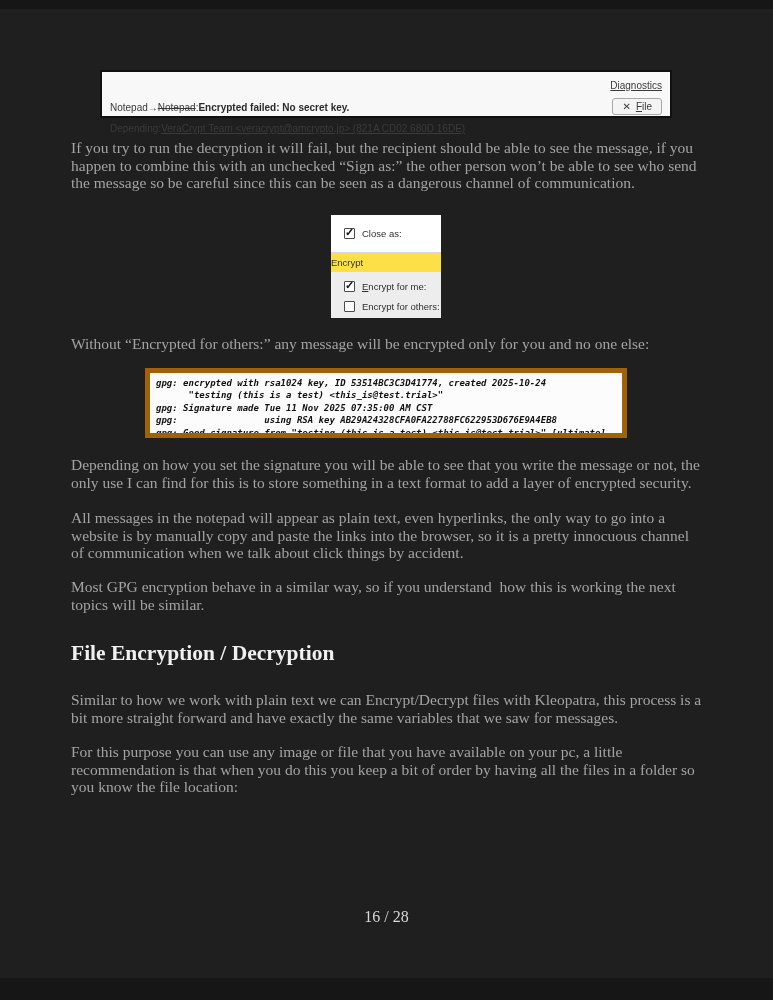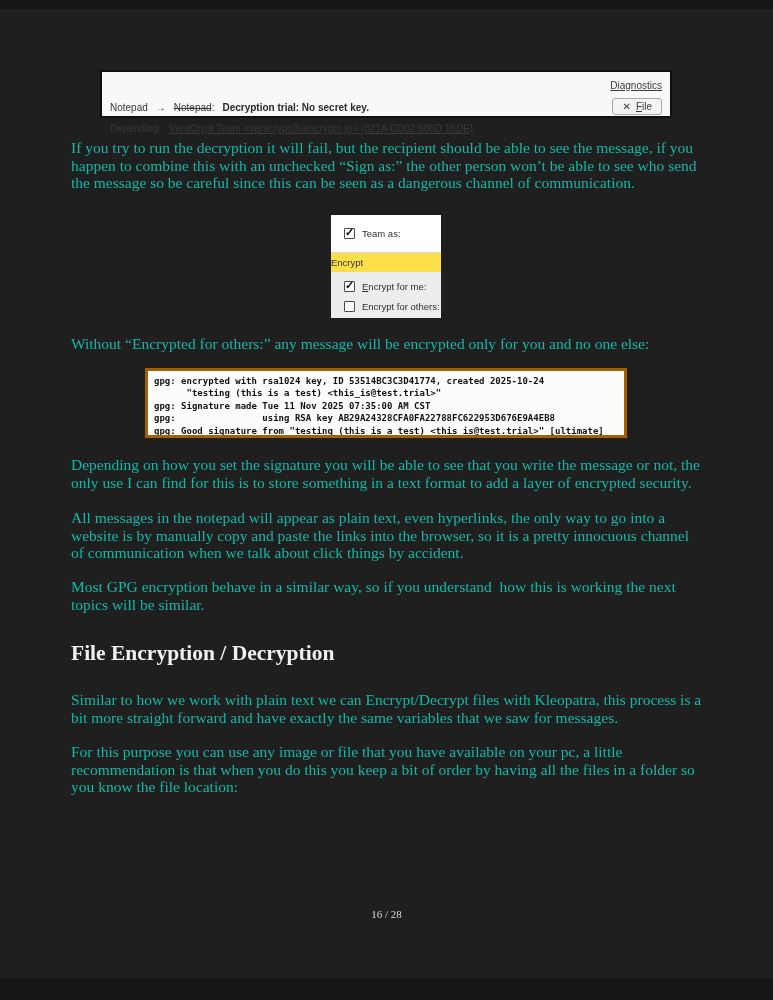--- a/index.html
+++ b/index.html
@@ -6,69 +6,69 @@
   .stage{position:relative;width:773px;height:1000px;background:#1f1f1f;overflow:hidden;
          font-family:"Liberation Serif",serif;}
   .band-top{position:absolute;left:0;top:0;width:773px;height:9px;background:#161616;}
   .band-bottom{position:absolute;left:0;bottom:0;width:773px;height:22px;background:#161616;}
 
   
   .notif{position:absolute;left:100px;top:70px;width:572px;height:48px;box-sizing:border-box;
          background:#f8f8f8;border:2px solid #101010;padding:3px 8px 0 8px;
          font-family:"Liberation Sans",sans-serif;font-size:10px;color:#3a3a3a;}
   .notif-row{display:flex;justify-content:space-between;align-items:center;height:21px;}
-  .notif-left{display:flex;align-items:center;gap:8px;white-space:nowrap;margin-top:44px;}
+  .notif-left{display:flex;align-items:center;gap:0;white-space:nowrap;margin-top:44px;}
   .strike{text-decoration:line-through;}
   .notif-msg{font-weight:bold;color:#2a2a2a;}
   .link{text-decoration:underline;color:#3a3a3a;cursor:pointer;}
   .close-btn{display:inline-flex;align-items:center;gap:5px;font-family:"Liberation Sans",sans-serif;
          font-size:10px;color:#3a3a3a;background:#f4f4f4;border:1px solid #a9a9a9;border-radius:3px;
          padding:1px 9px;height:17px;box-sizing:border-box;cursor:pointer;}
   .accel::first-letter{text-decoration:underline;}
 
   
   .para{position:absolute;left:71px;width:633px;font-size:15.5px;line-height:17.6px;
-        color:#14b8a6;white-space:pre-wrap;}
+        color:#a3a3a3;white-space:pre-wrap;}
   .heading{position:absolute;left:71px;top:641px;font-family:Liberation Serif, serif;
         font-size:21.5px;font-weight:bold;color:#f0f0f0;}
   .pagenum{position:absolute;left:0;top:908px;width:773px;text-align:center;
-        font-size:11px;color:#d8d8d8;}
+        font-size:16px;color:#d8d8d8;}
 
   
   .sign-panel{position:absolute;left:331px;top:215px;width:110px;height:103px;background:#ffffff;
         font-family:"Liberation Sans",sans-serif;font-size:9.5px;color:#2e2e2e;overflow:hidden;}
   .sign-row{height:37px;display:flex;align-items:center;gap:7px;padding-left:13px;}
   .panel-divider{height:1px;background:#d8d8d8;}
   .group-label{height:19px;line-height:19px;background:#fde047;color:#333;}
   .group-body{height:46px;background:#ededed;padding:4px 0 0 13px;box-sizing:border-box;}
   .opt-row{height:20px;display:flex;align-items:center;gap:7px;}
   .checkbox{width:11px;height:11px;box-sizing:border-box;border:1px solid #4a4a4a;background:#fff;
         display:inline-flex;align-items:center;justify-content:center;border-radius:1px;flex:0 0 auto;}
   .checkbox .tick{font-size:11px;font-weight:bold;color:#141414;line-height:1;margin-top:-2px;}
 
   
   .code{position:absolute;left:145px;top:368px;width:482px;height:70px;box-sizing:border-box;
-        margin:0;background:#fcfcfc;border:3px solid #a16207;padding:4px 6px;
+        margin:0;background:#fcfcfc;border:5px solid #a16207;padding:4px 6px;
         font-family:"DejaVu Sans Mono",monospace;font-size:9px;font-weight:600;
-        line-height:12.4px;color:#101010;white-space:pre;overflow:hidden;}
+        line-height:12.4px;color:#101010;white-space:pre;overflow:hidden;font-style:italic;}
 </style>
 </head>
 <body>
 
 <div class="stage">
   <div class="band-top"></div>
   <div class="band-bottom"></div>
 
   <div class="notif">
     <div class="notif-row">
       <div class="notif-left">
         <span>Notepad</span>
         <span>→</span>
         <span><span class="strike">Notepad</span><span>:</span></span>
-        <span class="notif-msg">Decryption trial: No secret key.</span>
+        <span class="notif-msg">Encrypted failed: No secret key.</span>
       </div>
       <span class="link">Diagnostics</span>
     </div>
     <div class="notif-row">
       <div class="notif-left">
         <span>Depending:</span>
         <span class="link">VeraCrypt Team &lt;veracrypt@amcrypto.jp&gt; (821A CD02 680D 16DE)</span>
       </div>
       <span class="close-btn">
         <span>✕</span>
@@ -77,21 +77,21 @@
     </div>
   </div>
 
   <div class="para" style="top:139px">If you try to run the decryption it will fail, but the recipient should be able to see the message, if you happen to combine this with an unchecked “Sign as:” the other person won’t be able to see who send the message so be careful since this can be seen as a dangerous channel of communication.</div>
 
   <div class="sign-panel">
     <div class="sign-row">
       <span class="checkbox">
           <span class="tick">✓</span>
         </span>
-      <span>Team as:</span>
+      <span>Close as:</span>
     </div>
     <div class="panel-divider"></div>
     <div class="group-label">Encrypt</div>
     <div class="group-body">
       <div class="opt-row">
         <span class="checkbox">
             <span class="tick">✓</span>
           </span>
         <span class="accel">Encrypt for me:</span>
       </div>

